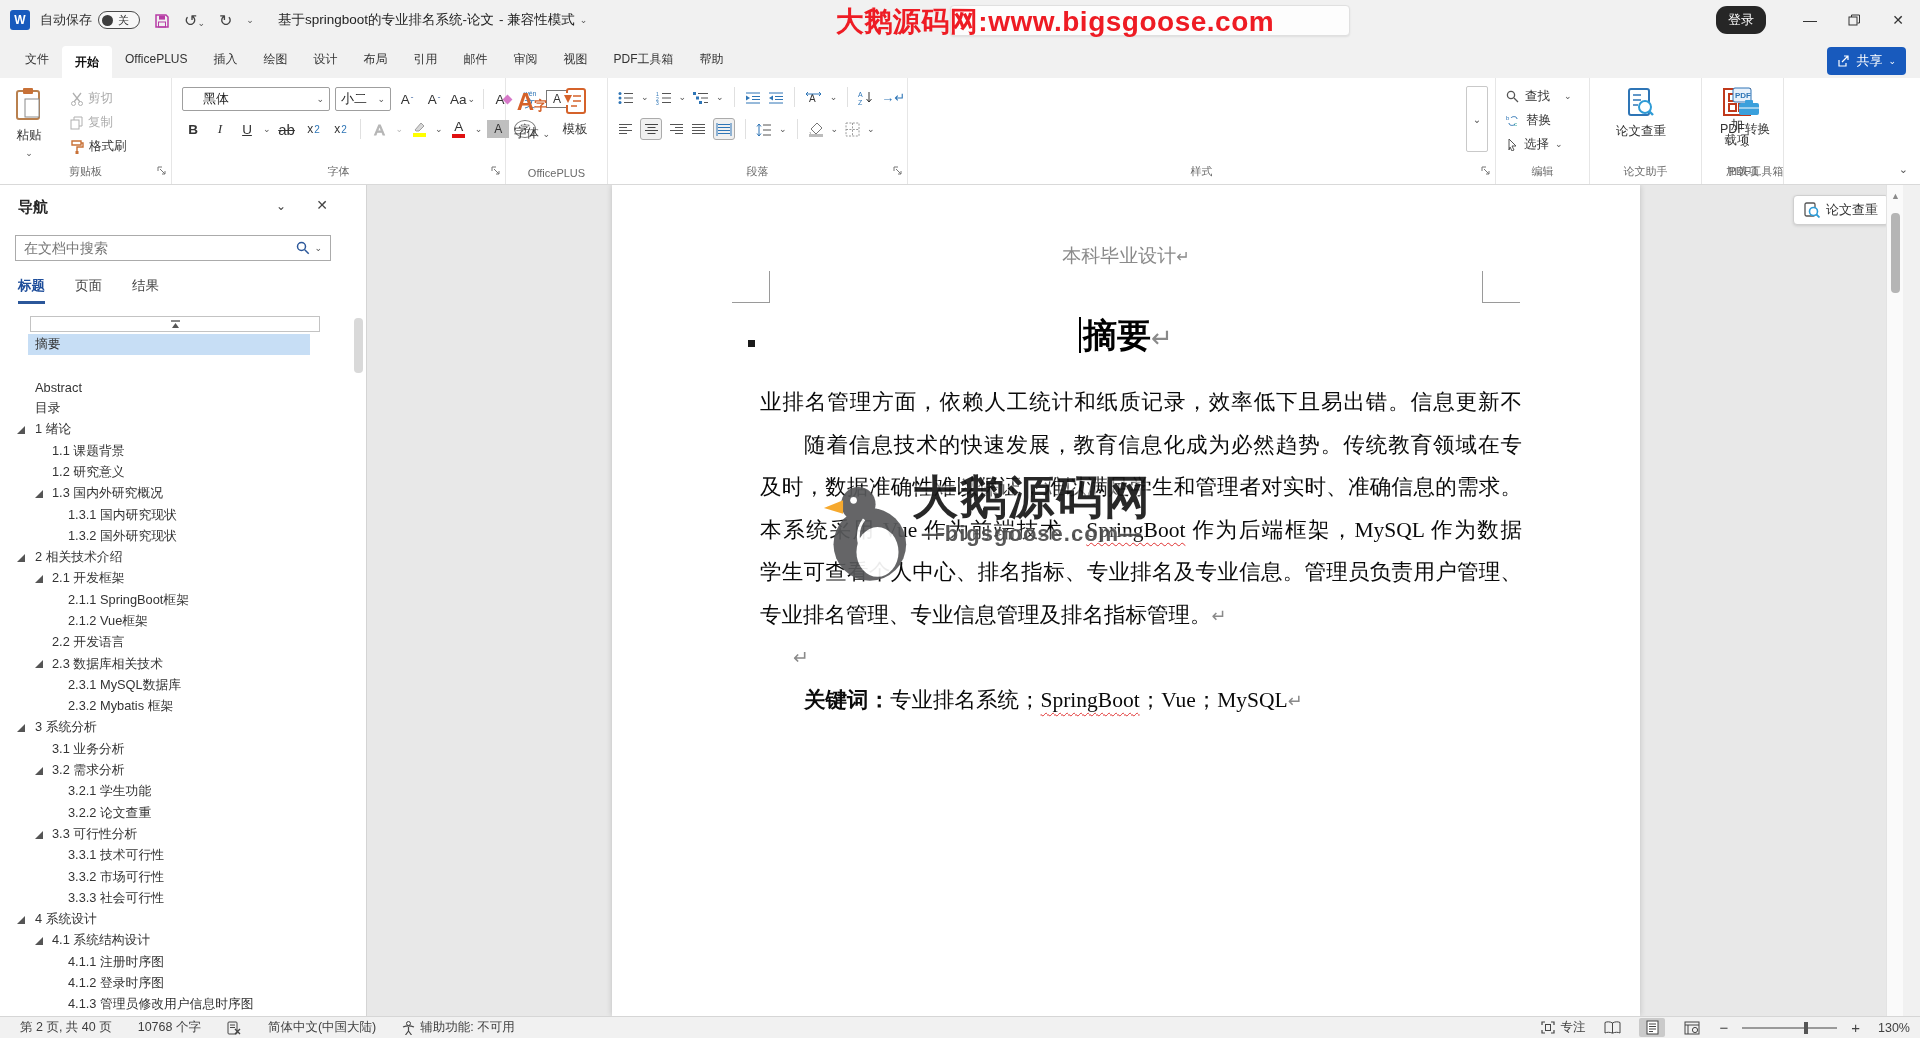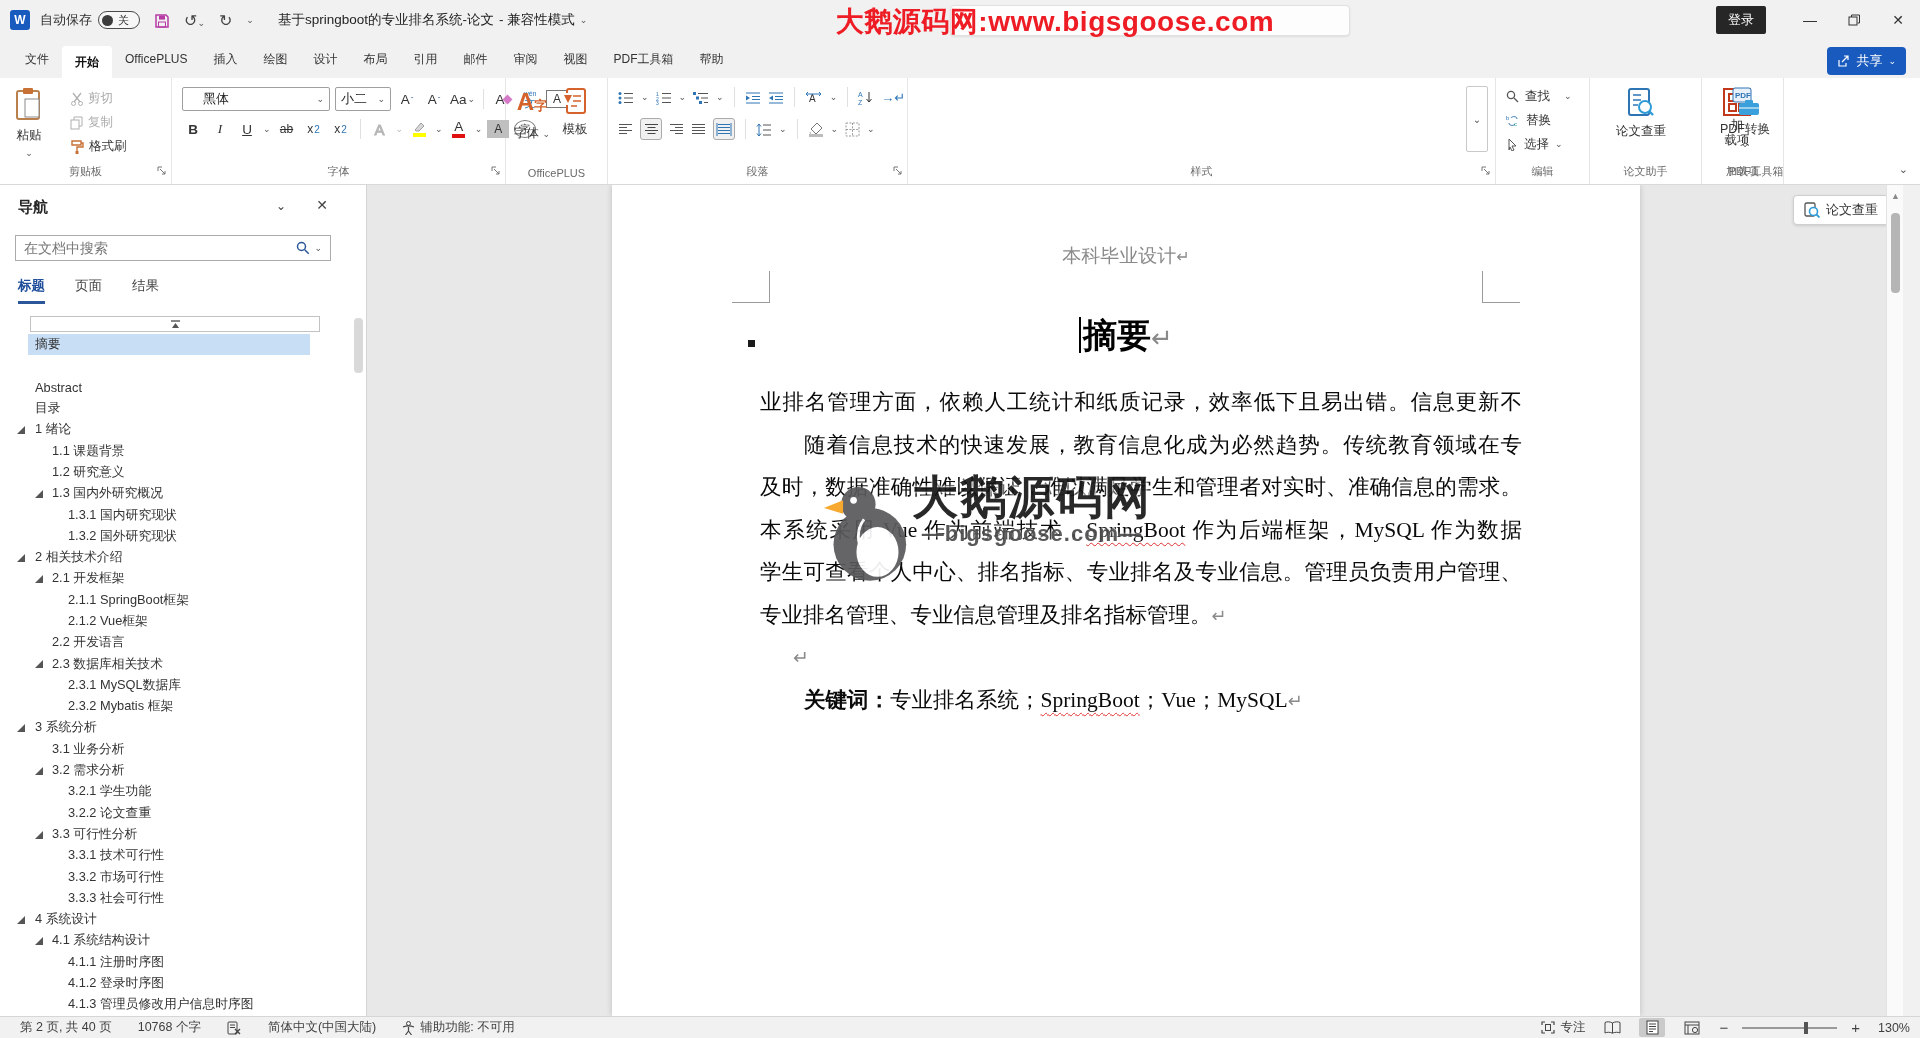--- a/index.html
+++ b/index.html
@@ -15,21 +15,21 @@
   .toggle { width:42px; height:18px; border:1.5px solid #4a4a4a; border-radius:10px; display:flex; align-items:center; padding:0 3px; gap:5px; background:#f7f7f7; }
   .toggle .knob { width:11px; height:11px; border-radius:50%; background:#3d3d3d; }
   .toggle .state { font-size:11px; color:#333; }
   .qat { display:flex; align-items:center; gap:14px; margin-left:4px; }
   .qat .glyph { font-size:16px; color:#444; }
   .chev { font-size:9px; color:#555; }
   .doc-title { font-size:13.5px; color:#1f1f1f; margin-left:14px; display:flex; gap:5px; align-items:center; }
   .banner-box { position:absolute; left:950px; top:5px; width:400px; height:31px; background:#fdfdfd; border:1px solid #e0e0e0; border-radius:4px; box-shadow:0 1px 2px rgba(0,0,0,.08); }
   .banner-text { position:absolute; left:730px; top:3px; width:650px; text-align:center; font-size:28px; font-weight:bold; letter-spacing:0.5px; }
   .tb-right { position:absolute; right:0; top:0; height:40px; display:flex; align-items:center; }
-  .login-btn { background:#262626; color:#fff; font-size:13px; padding:5px 12px; border-radius:2px; margin-right:22px; }
+  .login-btn { background:#262626; color:#fff; font-size:13px; padding:5px 12px; border-radius:11px; margin-right:22px; }
   .winbtn { width:44px; height:40px; display:flex; align-items:center; justify-content:center; font-size:14px; color:#333; }
 
   
   .menubar { position:absolute; left:0; top:40px; width:1920px; height:38px; background:#f1f1f1; }
   .menu-tabs { position:absolute; left:12px; top:0; height:38px; display:flex; align-items:center; }
   .menu-tab { padding:8px 13px; font-size:12px; color:#333; white-space:nowrap; }
   .menu-tab.active { font-weight:bold; color:#111; background:#fff; border-radius:4px 4px 0 0; height:32px; margin-top:6px; }
   .share-btn { position:absolute; right:14px; top:7px; background:#185abd; color:#fff; border-radius:4px; font-size:13px; padding:5px 10px; display:flex; align-items:center; gap:6px; }
 
   
@@ -248,21 +248,21 @@
         <span class="vdiv"></span>
         <span class="fbtn">A<span style="width:7px;height:7px;background:#d678c8;display:inline-block;transform:rotate(45deg);margin-left:-2px;"></span></span>
         <span class="fbtn" style="color:#2e75b6;flex-direction:column;font-size:11px;line-height:1;"><span style="font-size:7px;">wén</span>文</span>
         <span class="fbtn" style="border:1px solid #777;width:18px;height:18px;font-size:12px;">A</span>
       </div>
       <div class="rrow" style="top:40px;">
         <span class="fbtn" style="font-weight:bold;">B</span>
         <span class="fbtn" style="font-style:italic;font-family:'Liberation Serif',serif;">I</span>
         <span class="fbtn" style="text-decoration:underline;">U</span>
           <span class="chev">⌄</span>
-        <span class="fbtn" style="text-decoration:line-through;font-size:12px;">ab</span>
+        <span class="fbtn" style="text-decoration:line-through;font-size:15px;">ab</span>
         <span class="fbtn" style="font-size:12px;">x<sub style="color:#2e75b6;">2</sub></span>
         <span class="fbtn" style="font-size:12px;">x<sup style="color:#2e75b6;">2</sup></span>
         <span class="vdiv"></span>
         <span class="fbtn disabled" style="-webkit-text-stroke:1px #b8b8b8;color:#fff;font-size:15px;">A</span>
           <span class="chev" style="color:#b8b8b8;">⌄</span>
         <span class="fbtn" style="flex-direction:column;gap:1px;">
           <svg class="svgi" width="13" height="10" viewBox="0 0 13 10">
               <path d="M2 8L8 1l3 3-5 5H3z" fill="#d8d8d8" stroke="#8a8a8a" stroke-width=".8"></path>
             </svg>
           <span style="width:13px;height:4px;background:#ffff00;display:block;"></span>

